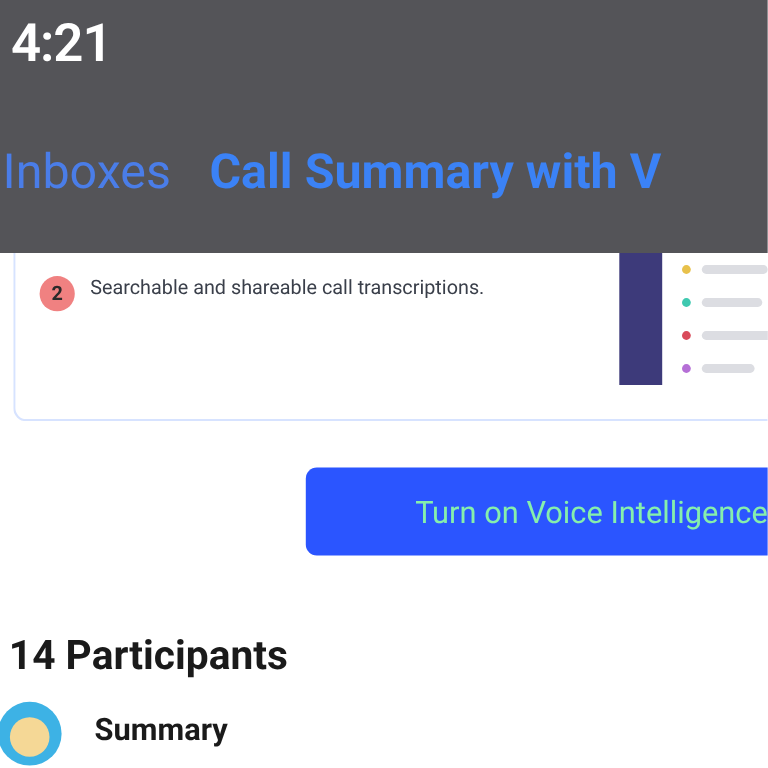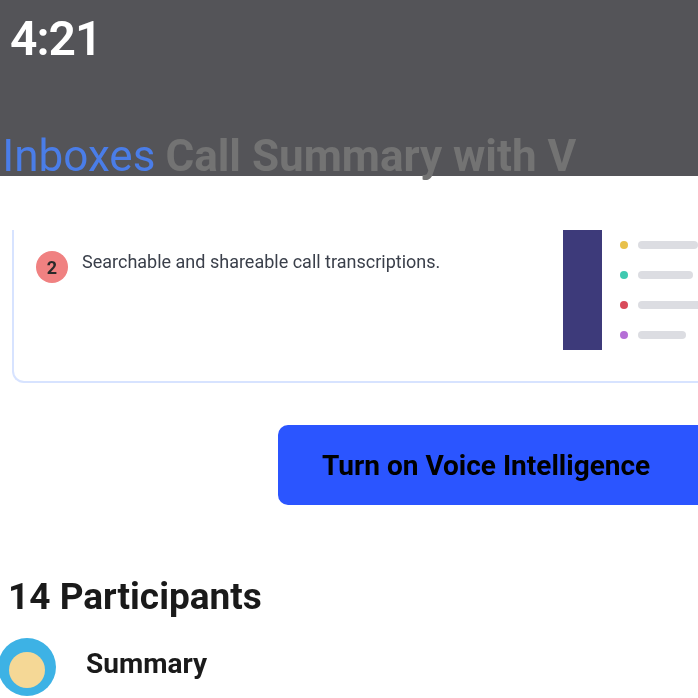--- a/index.html
+++ b/index.html
@@ -13,21 +13,21 @@
       height: 698px;
       overflow: hidden;
       background: #ffffff;
       position: relative;
     }
     .status-bar-overlay {
       position: absolute;
       top: 0;
       left: 0;
       right: 0;
-      height: 176px;
+      height: 230px;
       background: rgba(60, 60, 65, 0.88);
       z-index: 10;
     }
     .status-time {
       position: absolute;
       top: 10px;
       left: 10px;
       color: #ffffff;
       font-size: 48px;
       font-weight: 600;
@@ -41,24 +41,24 @@
       display: flex;
       white-space: nowrap;
       align-items: baseline;
     }
     .nav-back-label {
       color: #4a7de8;
       font-size: 44px;
       font-weight: 400;
     }
     .nav-title {
-      color: #737373;
+      color: #3b82f6;
       font-size: 44px;
       font-weight: 700;
-      margin-left: 10px;
+      margin-left: 35px;
     }
     .content-area {
       position: absolute;
       top: 230px;
       left: 0;
       right: 0;
       bottom: 0;
       background: #ffffff;
     }
     .feature-card {
@@ -137,24 +137,24 @@
     .cta-button {
       position: absolute;
       top: 195px;
       left: 278px;
       right: 0;
       height: 80px;
       background: #2b55ff;
       border: none;
       border-top-left-radius: 10px;
       border-bottom-left-radius: 10px;
-      color: #000000;
+      color: #86efac;
       font-size: 28px;
-      font-weight: 700;
-      text-align: left;
+      font-weight: 400;
+      text-align: right;
       padding-left: 44px;
       cursor: pointer;
       font-family: inherit;
     }
     .participants-heading {
       position: absolute;
       top: 345px;
       left: 8px;
       font-size: 37px;
       font-weight: 700;

